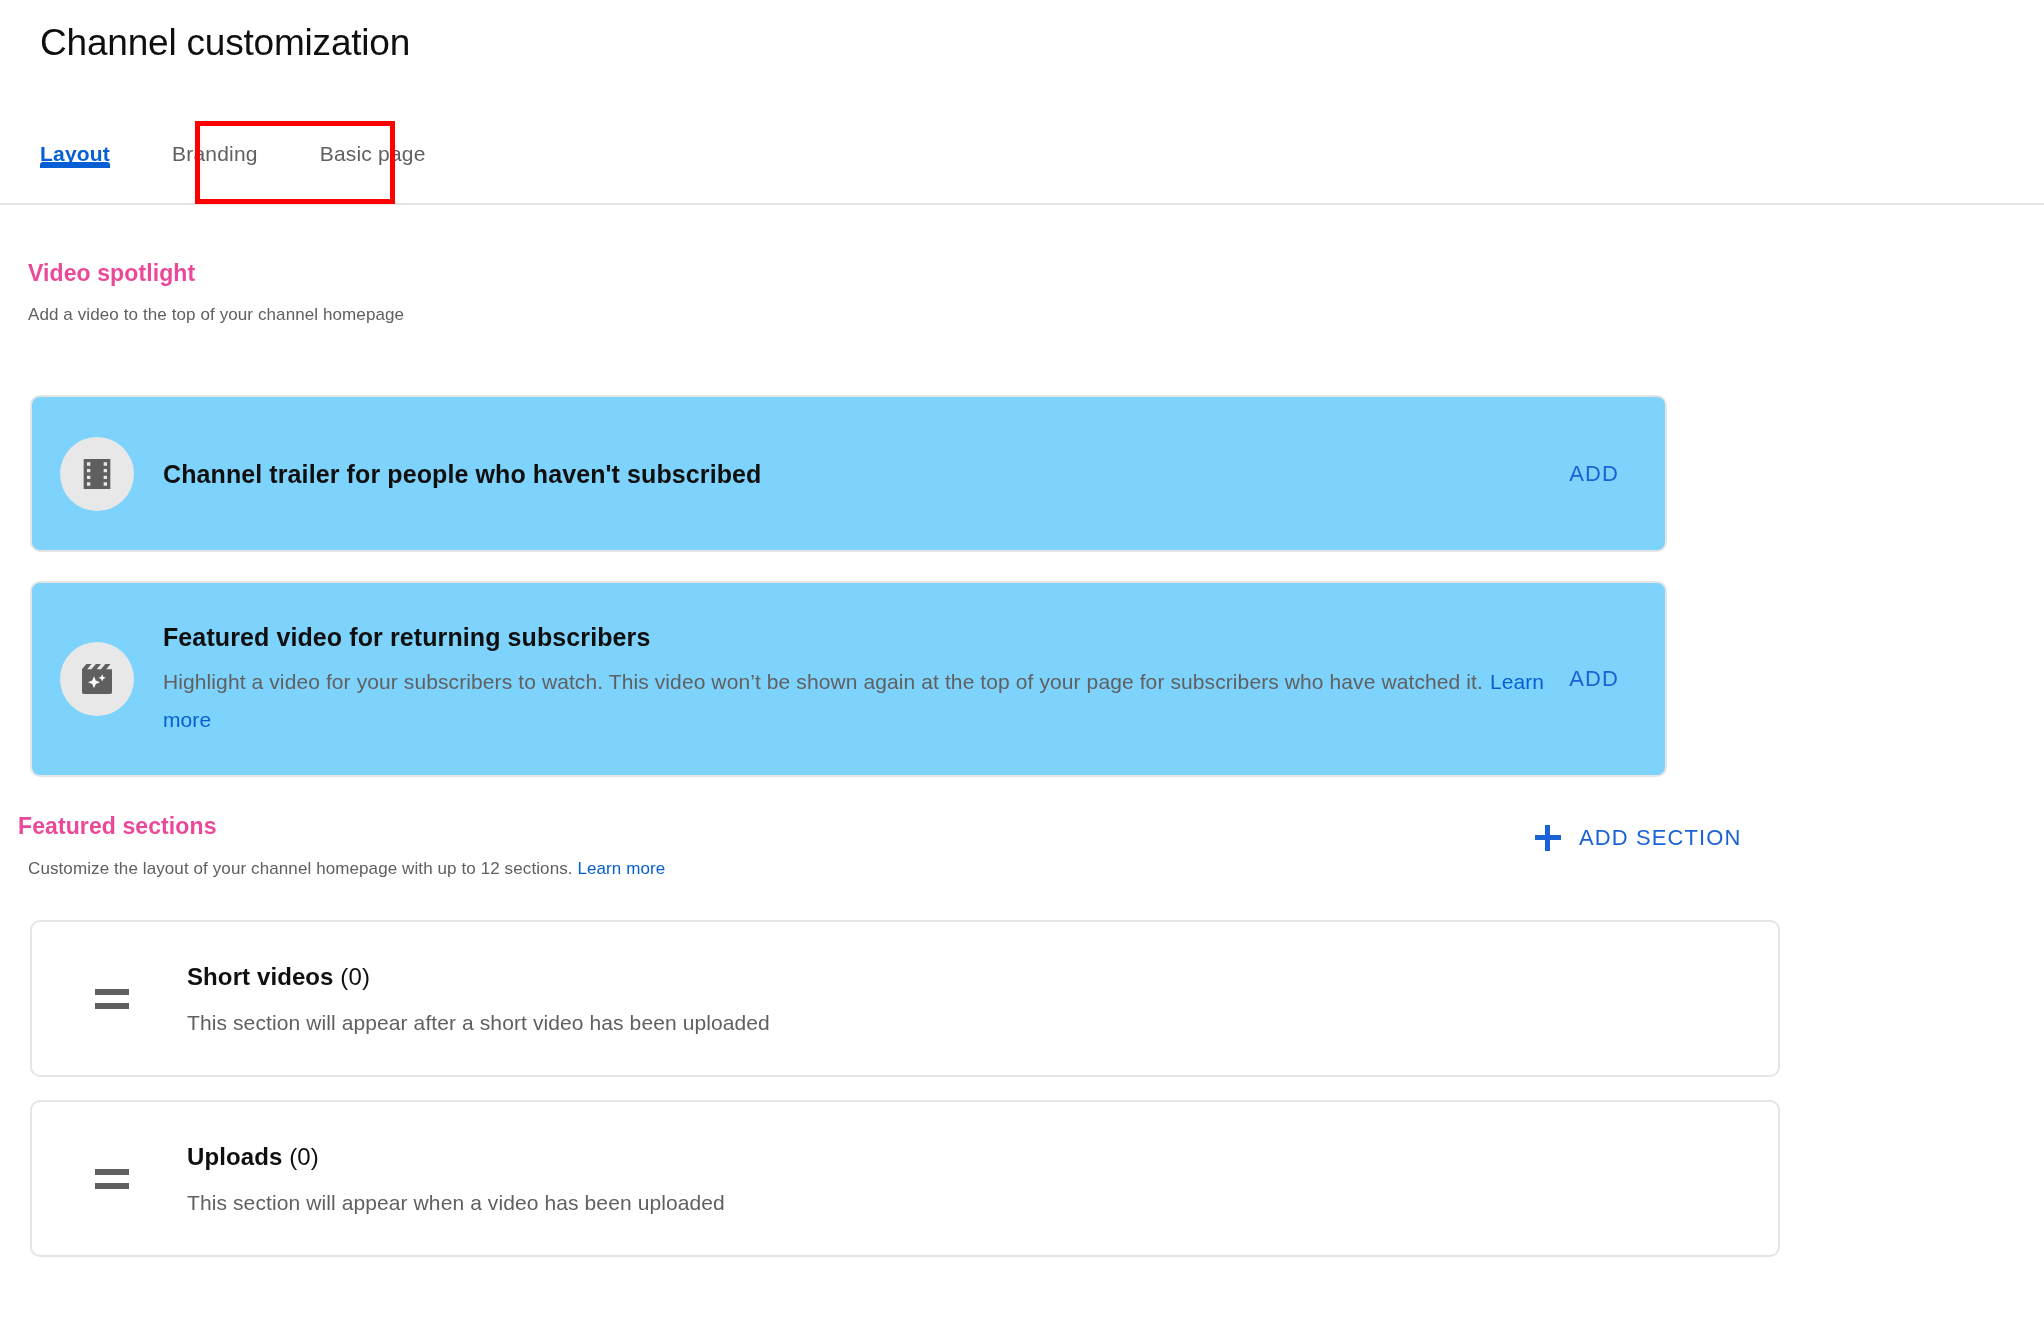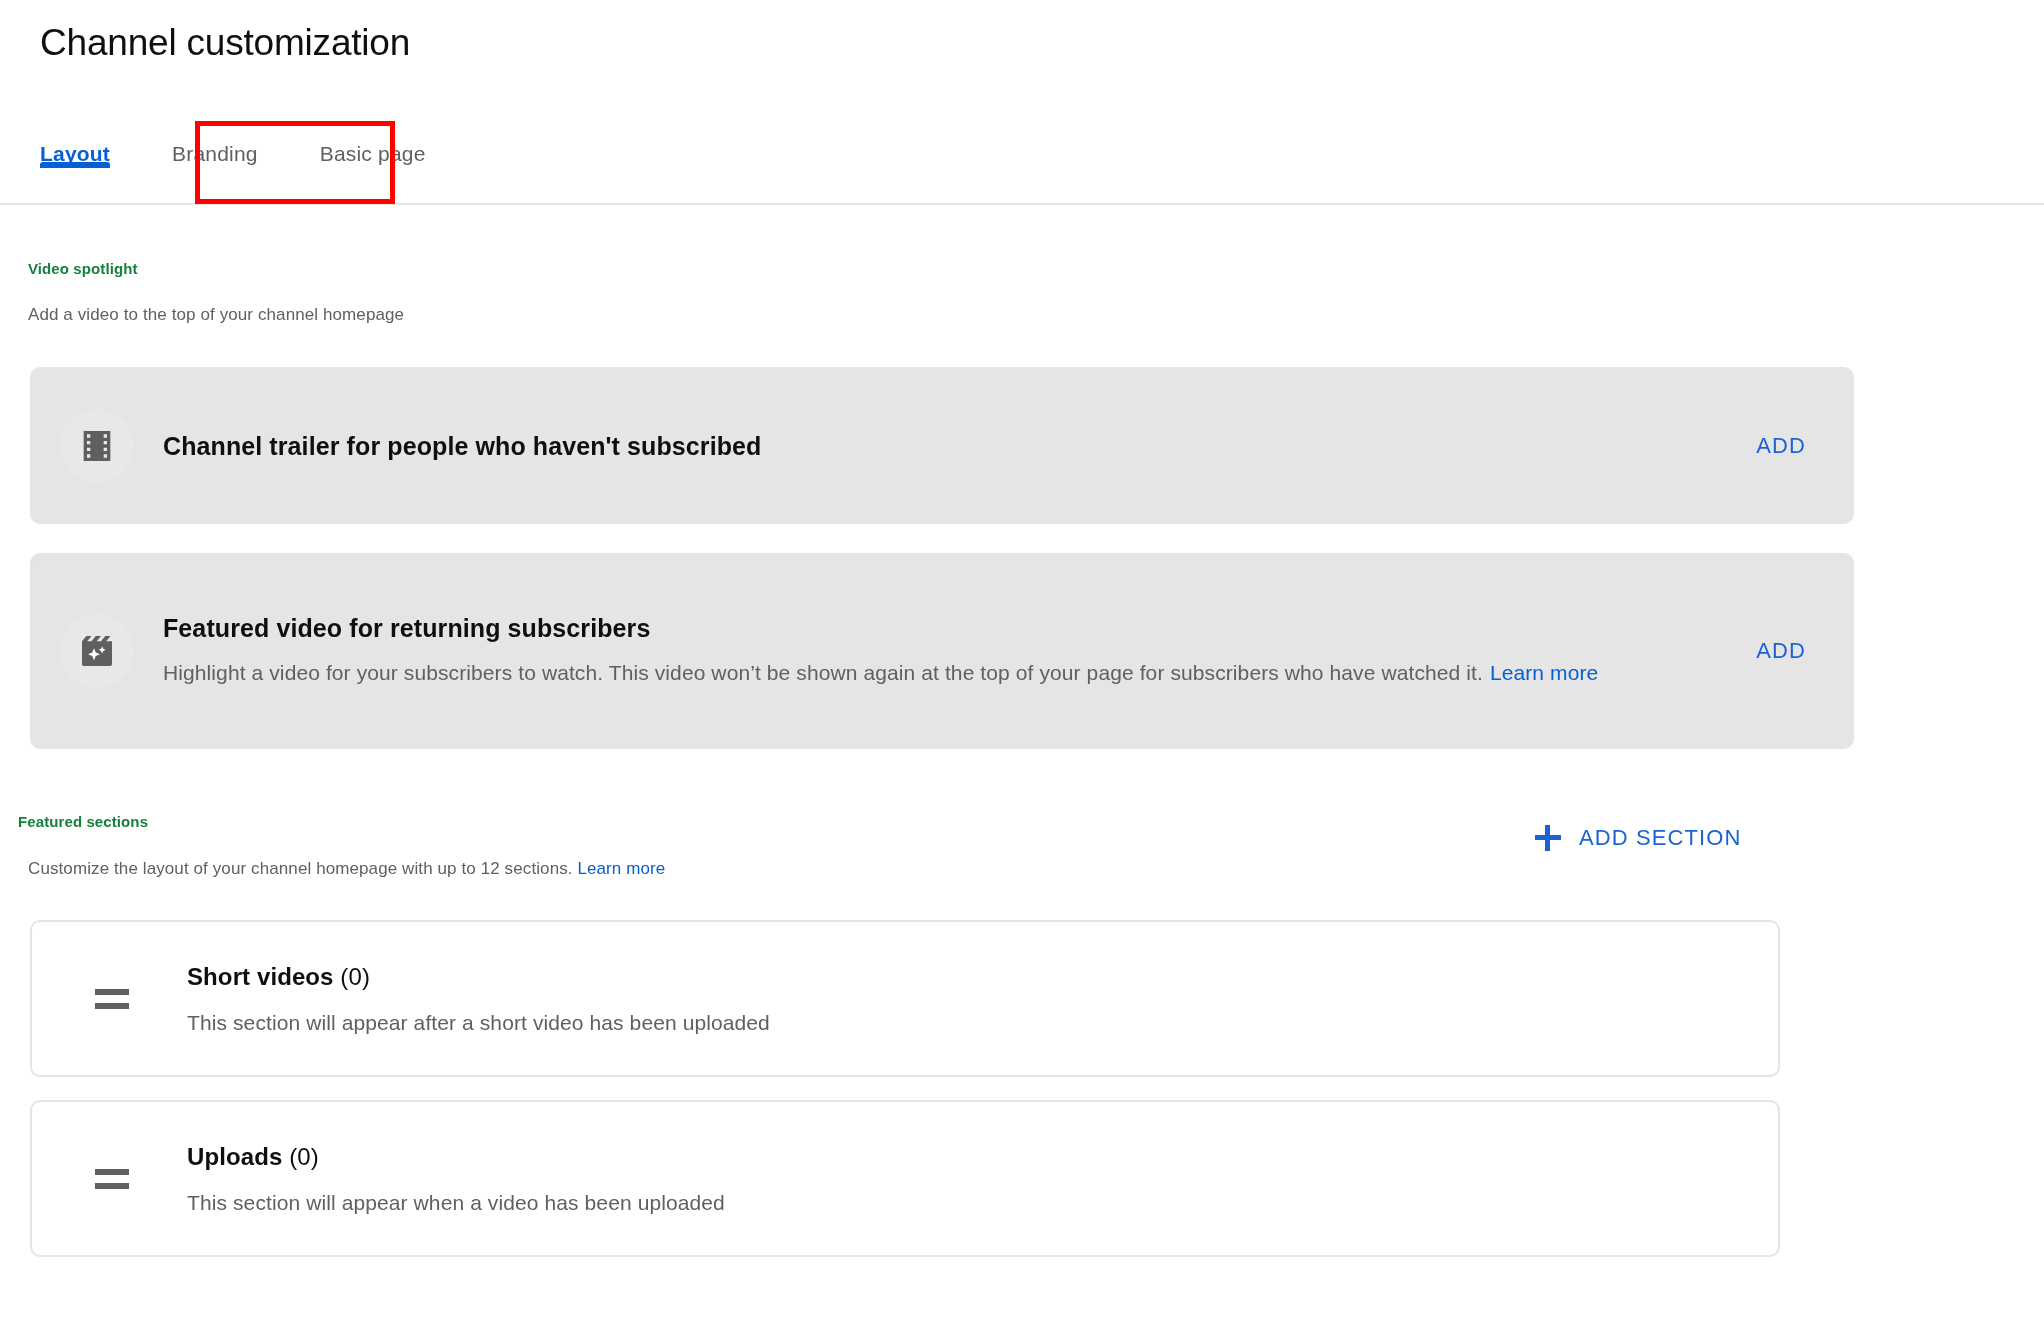--- a/index.html
+++ b/index.html
@@ -86,23 +86,23 @@
     height: 83px;
     border: 5px solid #ff0000;
     box-sizing: border-box;
     pointer-events: none;
     z-index: 20;
   }
 
   
   .section-heading {
     position: absolute;
-    font-size: 15px;
+    font-size: 23px;
     font-weight: 700;
-    color: #15803d;
+    color: #ec4899;
     letter-spacing: 0.1px;
   }
   .section-sub {
     position: absolute;
     font-size: 17px;
     font-weight: 400;
     color: #606060;
     letter-spacing: 0.1px;
   }
 
@@ -115,27 +115,28 @@
   .learn-more {
     color: #065fd4;
     text-decoration: none;
     cursor: pointer;
   }
 
   
   .card {
     position: absolute;
     left: 30px;
-    width: 1824px;
-    background: #e5e5e5;
+    width: 1637px;
+    background: #7dd3fc;
     border: 2px solid #e5e5e5;
     border-radius: 10px;
     box-sizing: border-box;
     display: flex;
     align-items: center;
+    margin-top: 28px;
   }
   #card-trailer  { top: 367px; height: 157px; }
   #card-featured { top: 553px; height: 196px; }
 
   .card-icon-wrap {
     flex: 0 0 auto;
     width: 74px;
     height: 74px;
     margin-left: 28px;
     border-radius: 50%;

